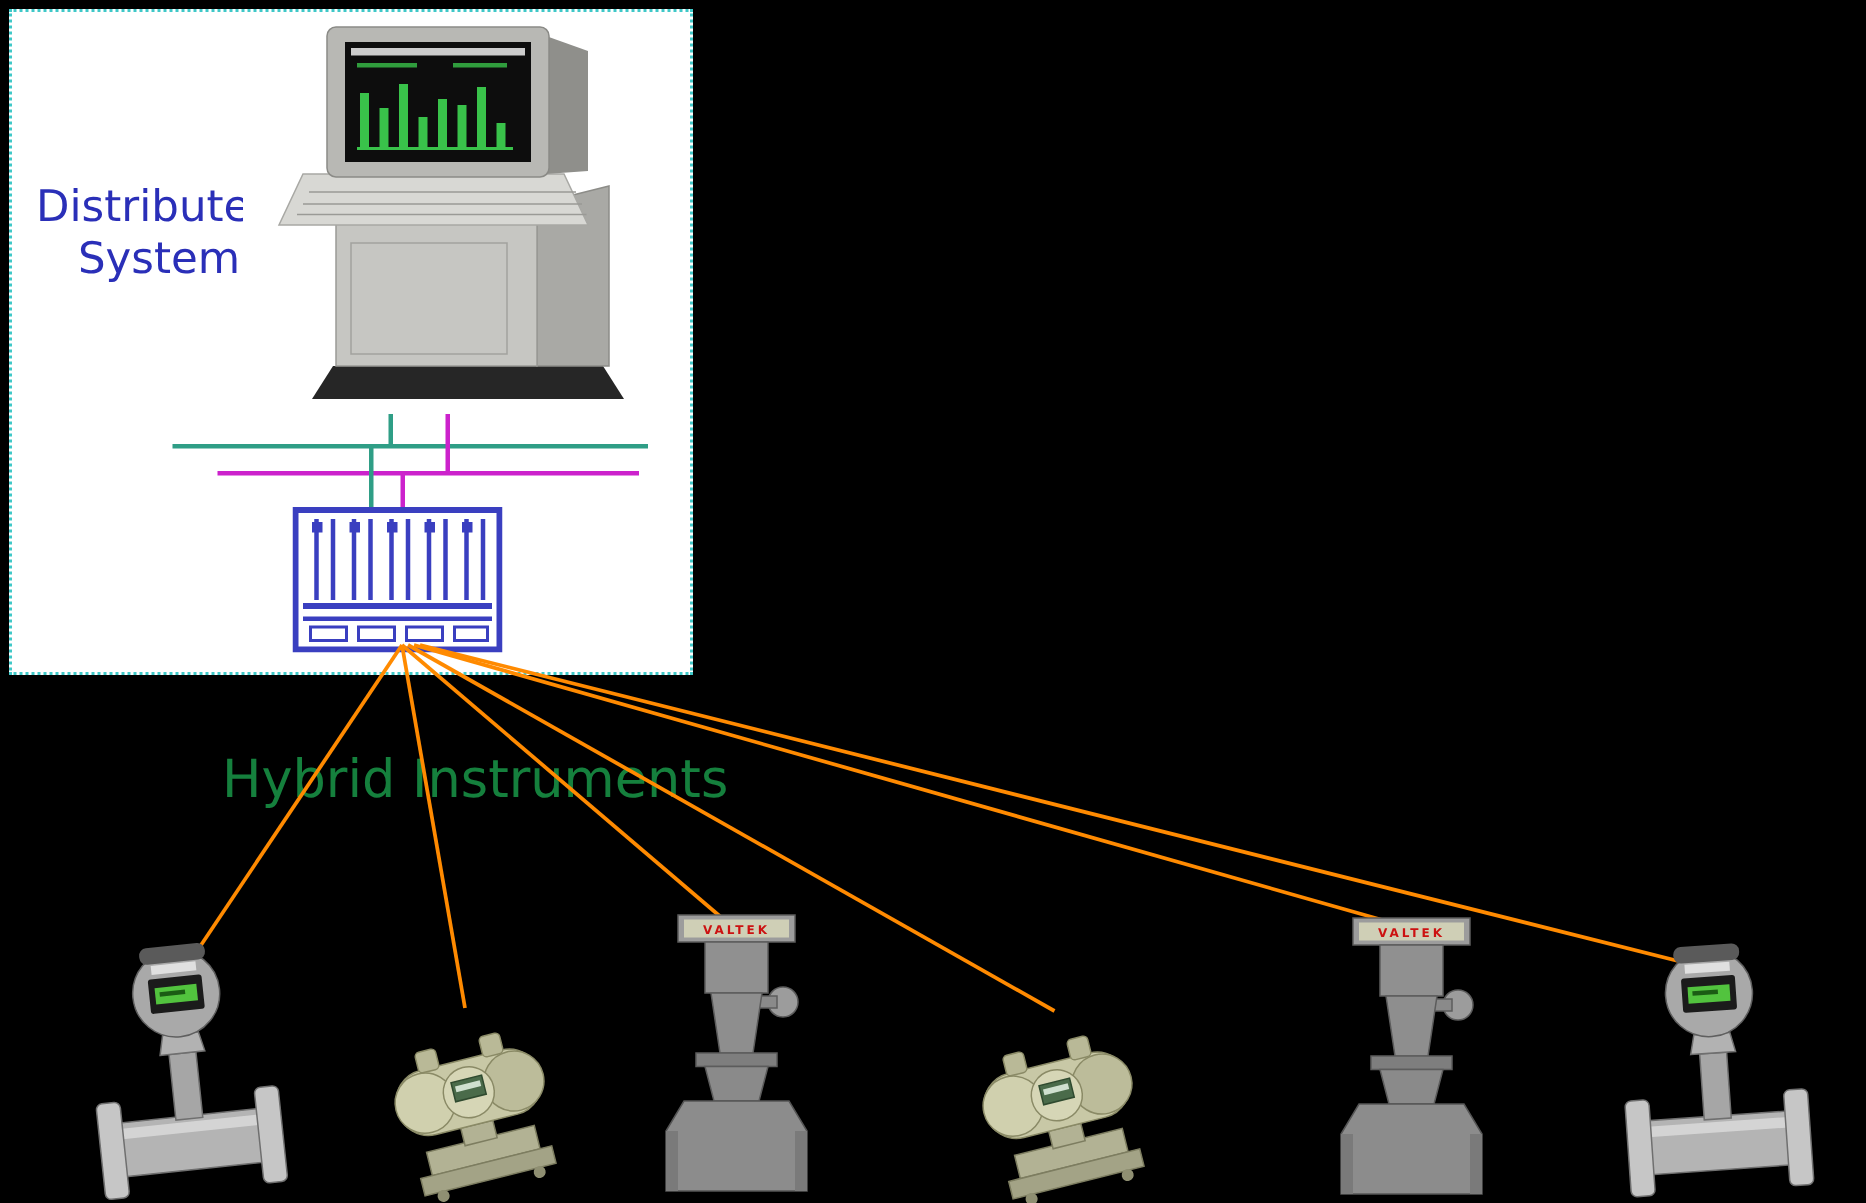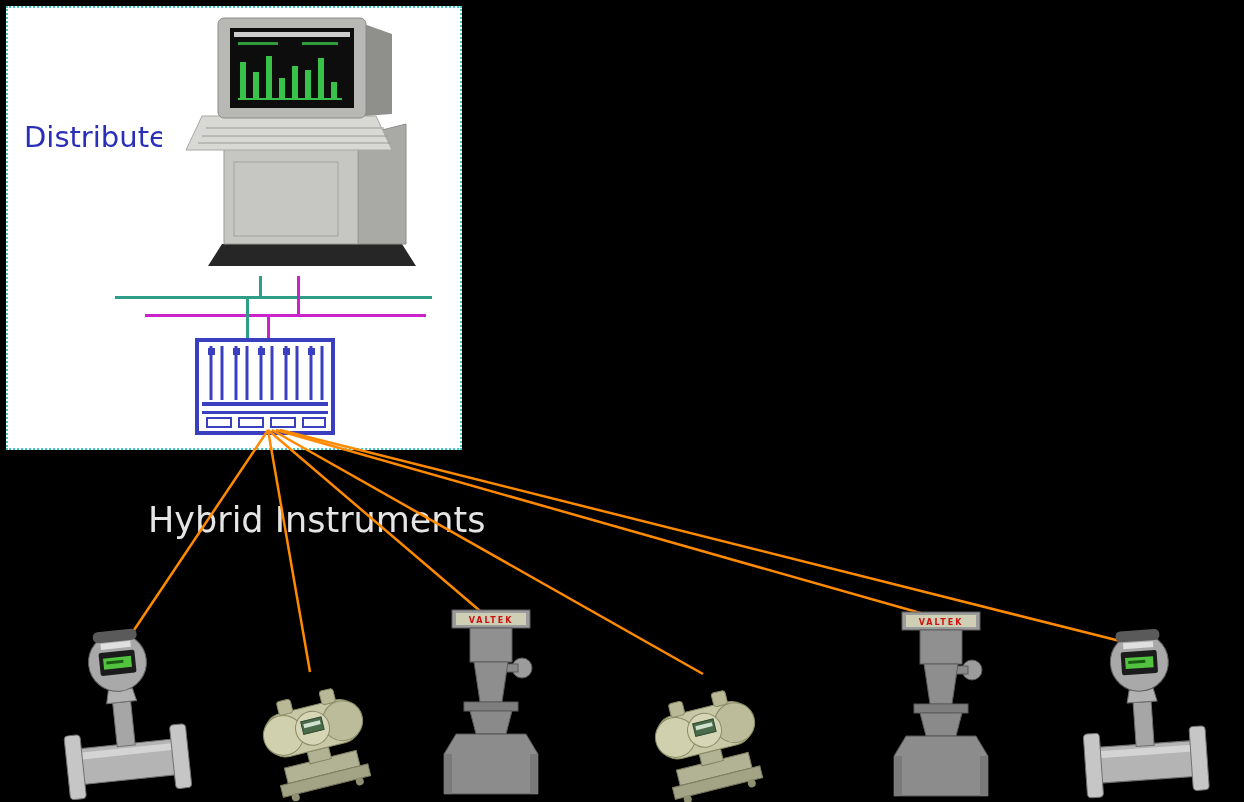--- a/index.html
+++ b/index.html
@@ -26,21 +26,21 @@
   .busline.teal    { background:#2f9e86; }
   .busline.magenta { background:#cc22cc; }
 
   #rack { position:absolute; left:187px; top:330px; z-index:1; }
 
   
   #wires { position:absolute; left:0; top:0; z-index:3; pointer-events:none; }
 
   #hybrid-label {
     position:absolute; left:148px; top:500px; z-index:2;
-    color:#e5e5e5; font-size:35px; white-space:nowrap;
+    color:#15803d; font-size:35px; white-space:nowrap;
   }
 
   .instrument { position:absolute; z-index:4; }
   #inst-1 { left:58px;  top:628px; transform:rotate(-6deg); }
   #inst-2 { left:256px; top:658px; transform:rotate(-14deg); }
   #inst-3 { left:436px; top:608px; }
   #inst-4 { left:648px; top:660px; transform:rotate(-14deg); }
   #inst-5 { left:886px; top:610px; }
   #inst-6 { left:1078px; top:628px; transform:rotate(-4deg); }
 </style>
@@ -57,20 +57,21 @@
       <line x1="272" y1="430" x2="703" y2="674"></line>
       <line x1="276" y1="430" x2="938" y2="618"></line>
       <line x1="280" y1="430" x2="1140" y2="646"></line>
     </g>
   </svg>
 
   <div id="dcs-box">
 
     <div id="dcs-label">
       <div class="l1">Distributed</div>
+      <div class="l3">System</div>
     </div>
 
     <svg id="console" width="292" height="266" viewBox="0 0 292 266">
       <rect x="0" y="0" width="292" height="266" fill="#ffffff"></rect>
       <polygon points="60,234 240,234 254,256 46,256" fill="#262626"></polygon>
       <g>
         <polygon points="196,126 244,114 244,234 196,234" fill="#a9a9a5" stroke="#8c8c88"></polygon>
         <rect x="62" y="126" width="134" height="108" fill="#c6c6c2" stroke="#9a9a96"></rect>
         <rect x="72" y="152" width="104" height="74" fill="none" stroke="#a2a29e"></rect>
       </g>

